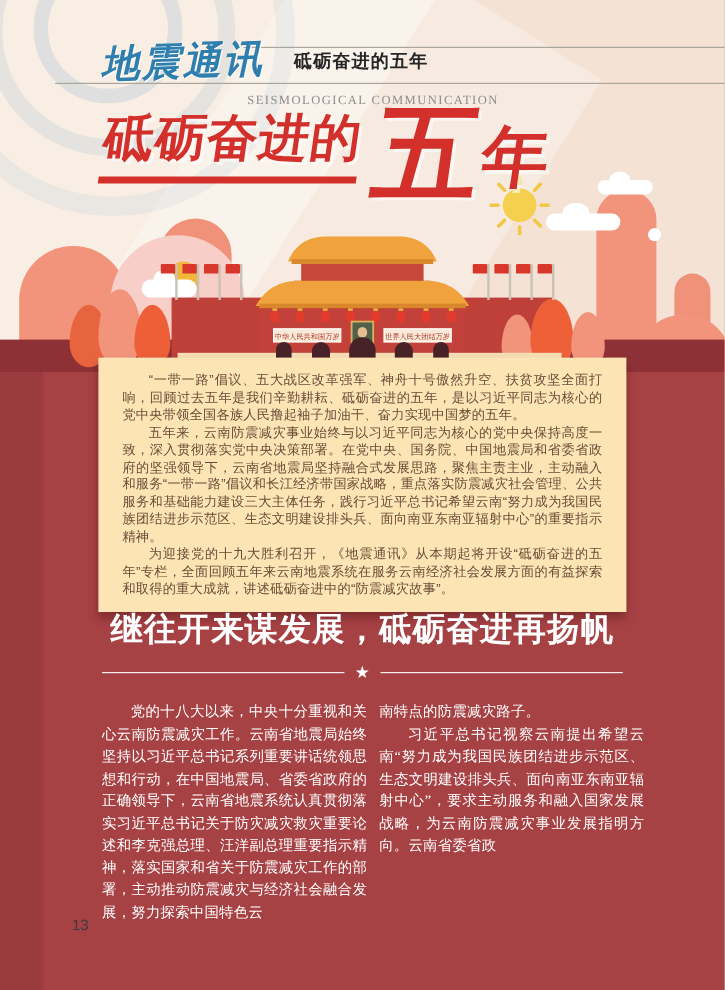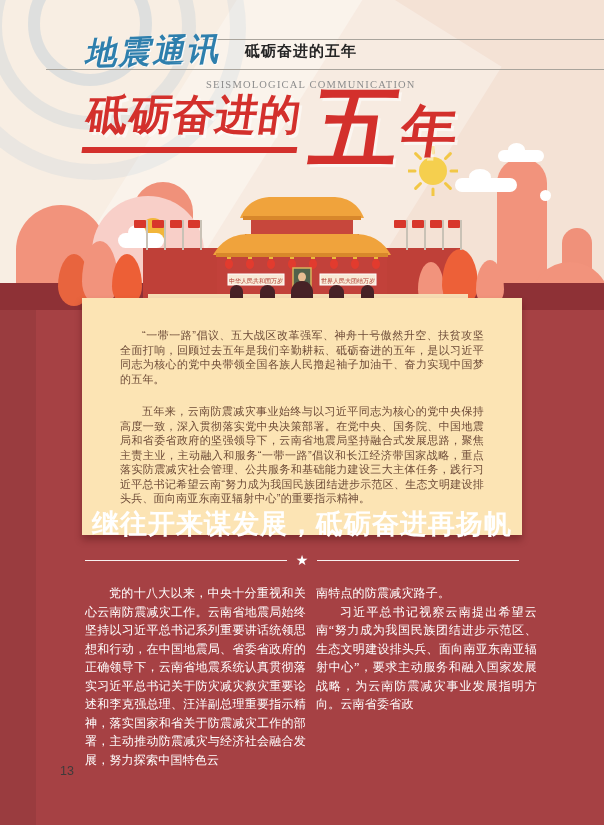--- a/index.html
+++ b/index.html
@@ -80,21 +80,21 @@
   .red-bg{position:absolute;left:0;top:310px;width:604px;height:515px;background:#a64144;z-index:4;}
   .red-strip{position:absolute;left:0;top:0;width:36px;height:100%;background:rgba(0,0,0,.07);}
 
   
   .intro-box{
     position:absolute;left:82px;top:298px;width:440px;z-index:10;
     background:#fce4b4;box-sizing:border-box;padding:12px 20px 11px 20px;
     box-shadow:0 5px 7px rgba(60,10,10,.35);
   }
   .intro-box p{
-    margin:18px;color:#6d4b38;font-size:11px;line-height:14.5px;
+    margin:0;color:#6d4b38;font-size:11px;line-height:14.5px;
     text-align:justify;text-indent:2em;letter-spacing:.2px;
   }
 
   
   .section-heading{
     position:absolute;left:0;top:506px;width:604px;z-index:11;margin:0;
     text-align:center;color:#fff;font-size:27px;font-weight:bold;letter-spacing:1px;
     font-family:"Liberation Serif","DejaVu Serif",serif;
   }
   .divider{position:absolute;left:85px;top:552px;width:434px;height:16px;z-index:11;display:flex;align-items:center;}
@@ -241,20 +241,21 @@
     <div class="arch" style="left:361px;width:13px"></div>
   </div>
 
   <div class="red-bg">
     <div class="red-strip"></div>
   </div>
 
   <div class="intro-box">
     <p>“一带一路”倡议、五大战区改革强军、神舟十号傲然升空、扶贫攻坚全面打响，回顾过去五年是我们辛勤耕耘、砥砺奋进的五年，是以习近平同志为核心的党中央带领全国各族人民撸起袖子加油干、奋力实现中国梦的五年。</p>
     <p>五年来，云南防震减灾事业始终与以习近平同志为核心的党中央保持高度一致，深入贯彻落实党中央决策部署。在党中央、国务院、中国地震局和省委省政府的坚强领导下，云南省地震局坚持融合式发展思路，聚焦主责主业，主动融入和服务“一带一路”倡议和长江经济带国家战略，重点落实防震减灾社会管理、公共服务和基础能力建设三大主体任务，践行习近平总书记希望云南“努力成为我国民族团结进步示范区、生态文明建设排头兵、面向南亚东南亚辐射中心”的重要指示精神。</p>
+    <p>为迎接党的十九大胜利召开，《地震通讯》从本期起将开设“砥砺奋进的五年”专栏，全面回顾五年来云南地震系统在服务云南经济社会发展方面的有益探索和取得的重大成就，讲述砥砺奋进中的“防震减灾故事”。</p>
   </div>
 
   <h2 class="section-heading">继往开来谋发展，砥砺奋进再扬帆</h2>
   <div class="divider">
     <div class="line"></div>
     <div class="star">★</div>
     <div class="line"></div>
   </div>
 
   <div class="columns">

